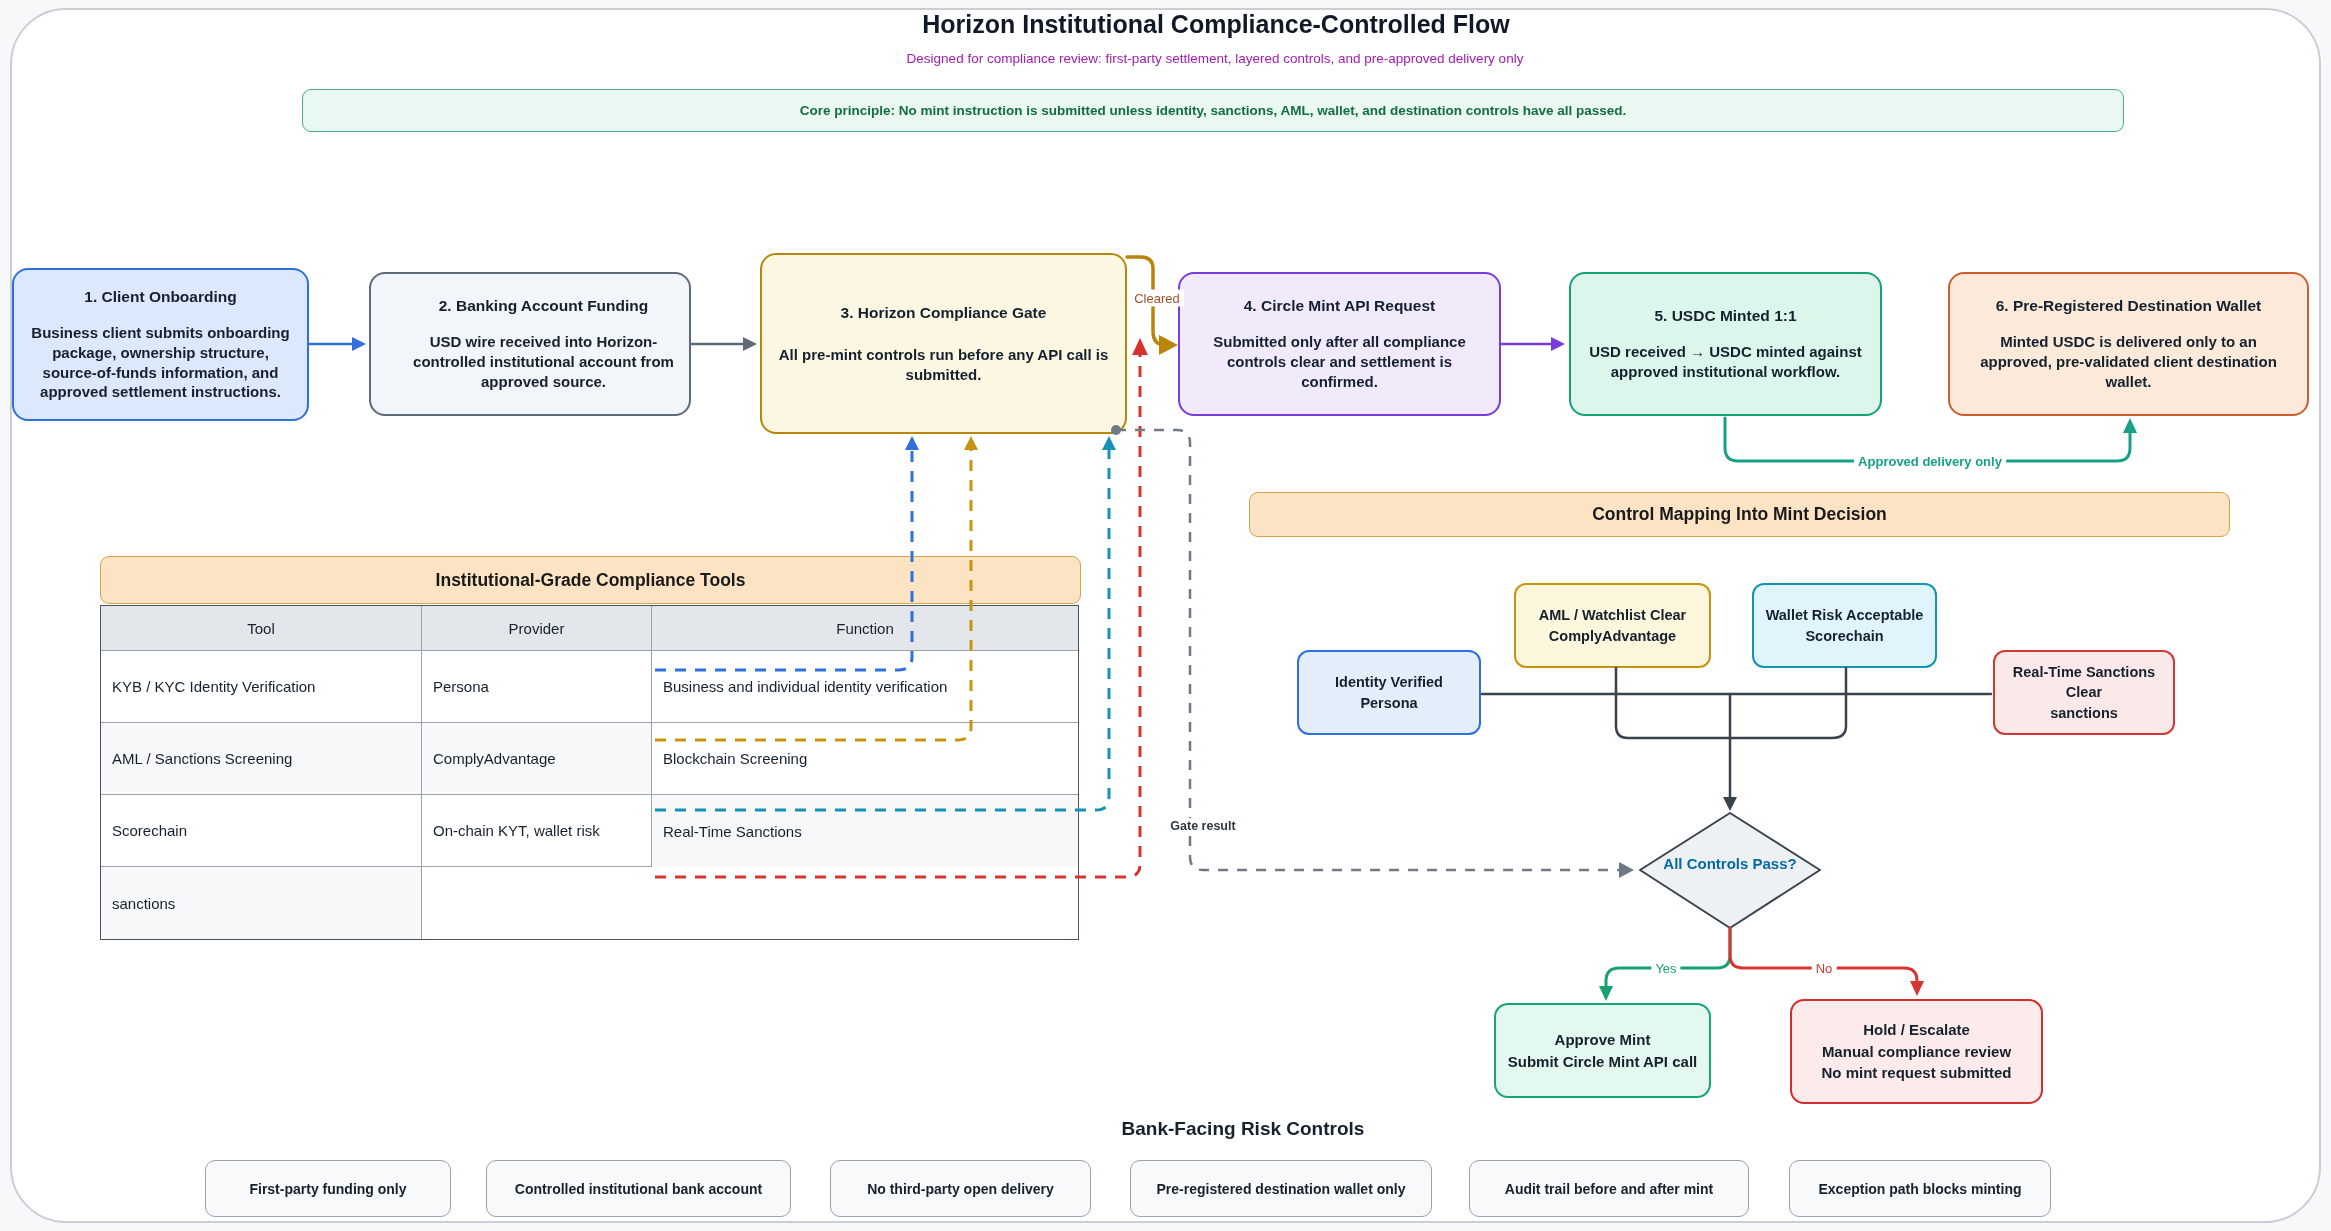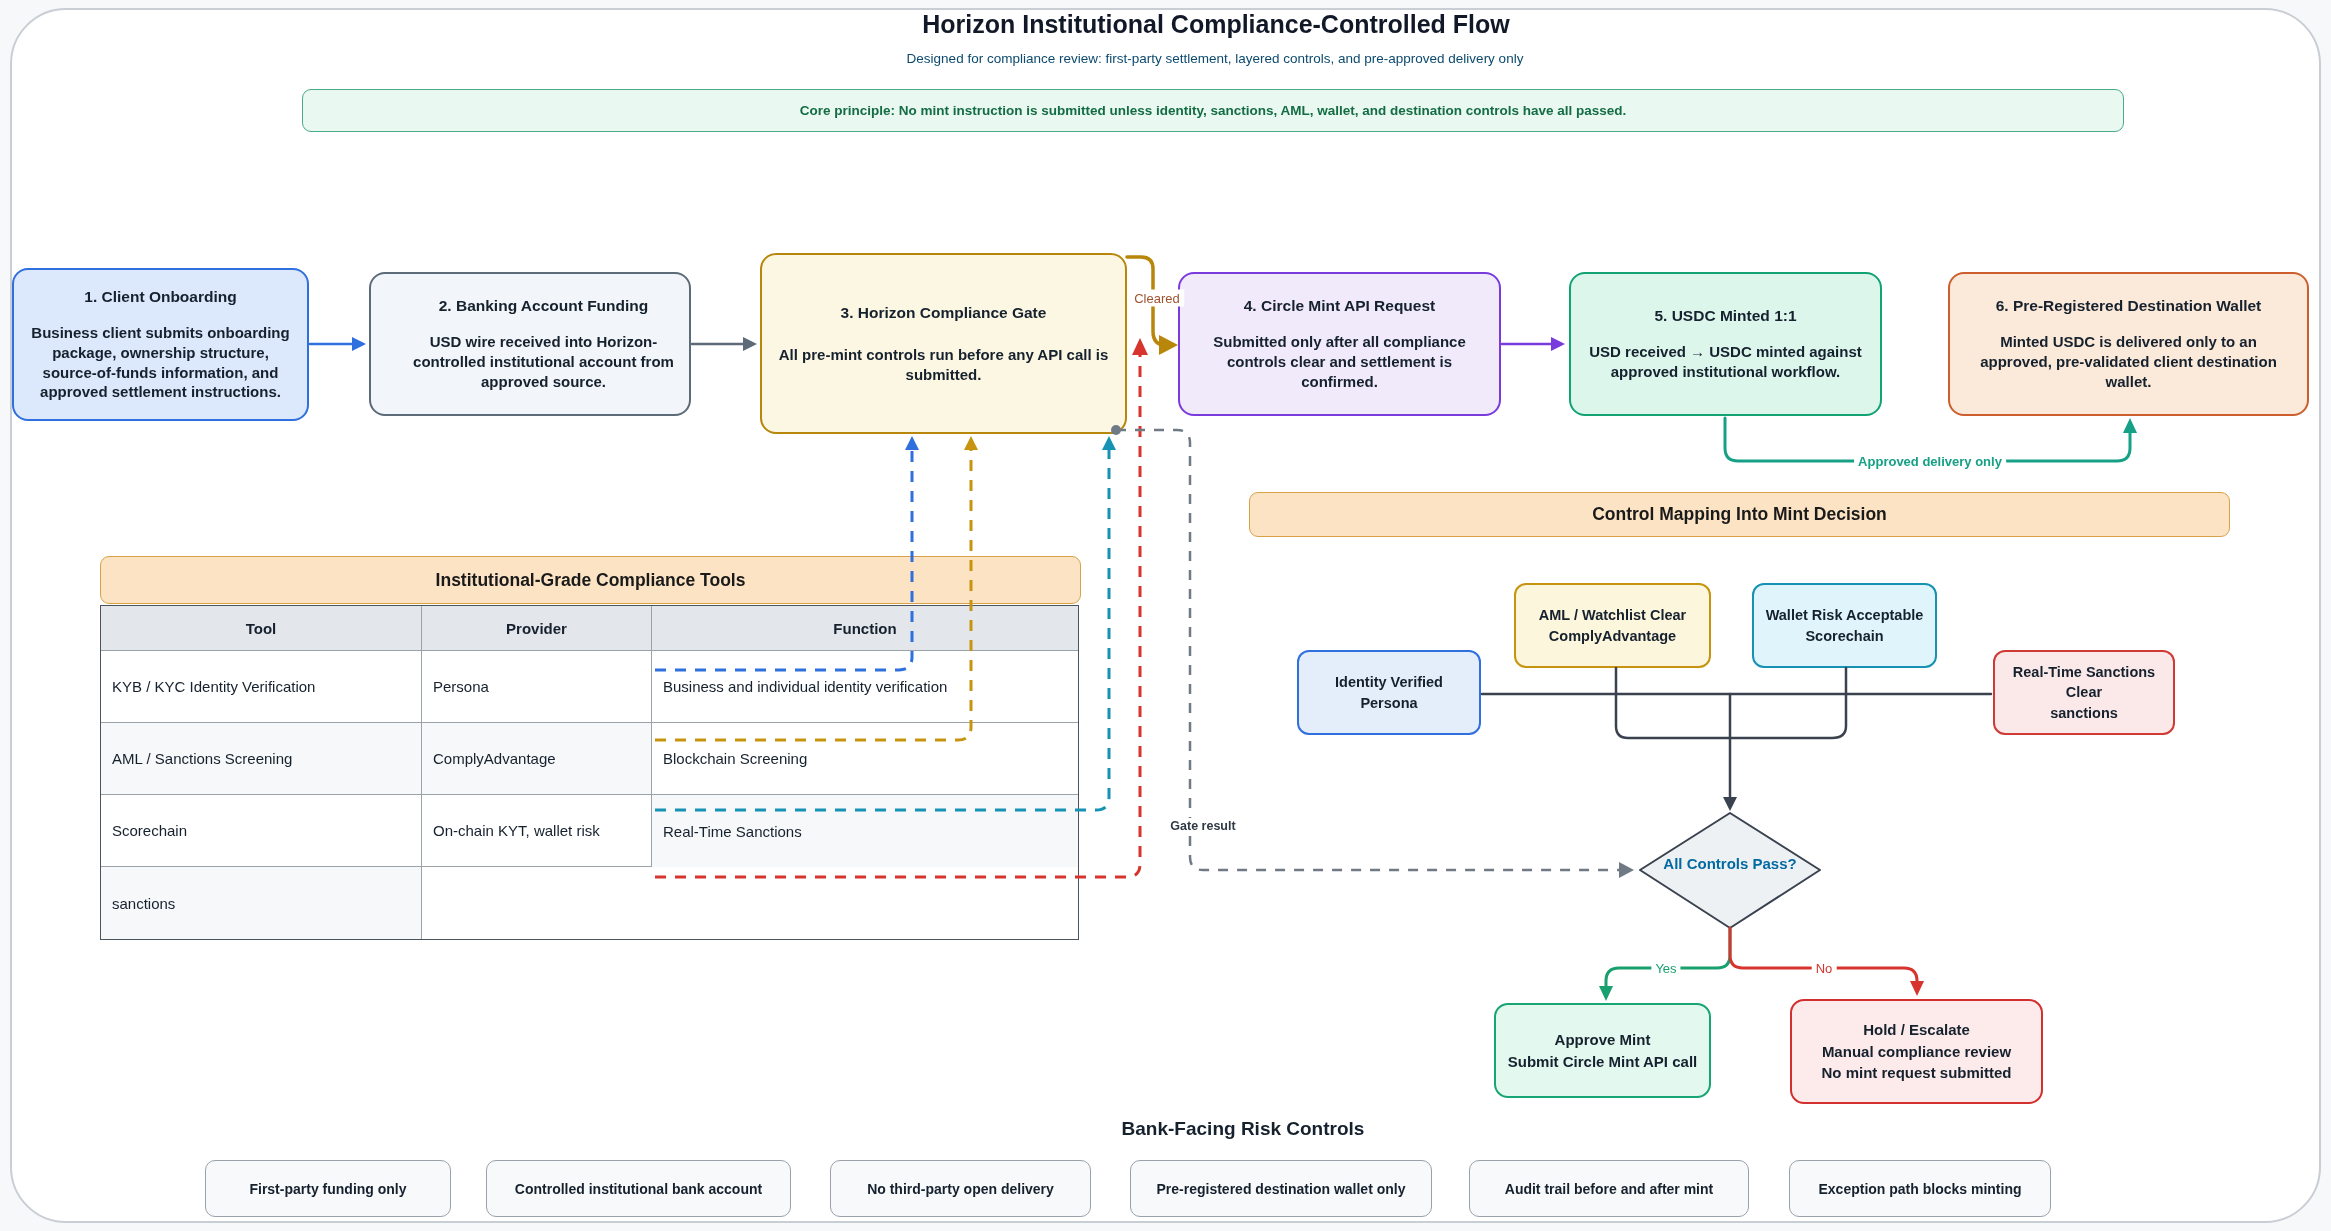--- a/index.html
+++ b/index.html
@@ -9,21 +9,21 @@
     font-family:"Liberation Sans","DejaVu Sans",sans-serif;
     color:#16212e;overflow:hidden;
   }
   .frame{
     position:absolute;left:10px;top:8px;width:2307px;height:1211px;
     background:#ffffff;border:2px solid #c9ced4;border-radius:56px;
   }
   .abs{position:absolute;}
   .center-x{transform:translateX(-50%);}
   .page-title{top:10px;left:1216px;font-size:25px;font-weight:bold;color:#111827;white-space:nowrap;}
-  .page-subtitle{top:51px;left:1215px;font-size:13.5px;color:#0c4a6e;white-space:nowrap;}
+  .page-subtitle{top:51px;left:1215px;font-size:13.5px;color:#a21caf;white-space:nowrap;}
   .banner{
     border-radius:9px;display:flex;align-items:center;justify-content:center;
     font-weight:bold;text-align:center;
   }
   .core-banner{
     left:302px;top:89px;width:1820px;height:41px;
     background:#e9f9f1;border:1.5px solid #4aab8a;color:#146c43;font-size:13.5px;
   }
   .section-banner{
     background:#fbe3c4;border:1.5px solid #d8a24a;color:#1a1a1a;font-size:17.5px;
@@ -68,21 +68,21 @@
     border:1.5px solid #4a545e;box-sizing:border-box;background:#fff;
     display:grid;grid-template-columns:321px 230px 1fr;
     font-size:15px;
   }
   .tools-table .cell{
     border-right:1px solid #9aa2aa;border-bottom:1px solid #9aa2aa;
     display:flex;align-items:center;padding:0 11px;box-sizing:border-box;height:72px;
   }
   .tools-table .cell:nth-child(3n){border-right:none;}
   .tools-table .hcell{
-    height:45px;background:#e3e6eb;font-weight:bold;justify-content:center;
+    height:45px;background:#e3e6eb;font-weight:normal;justify-content:center;
   }
   .tools-table .alt{background:#f6f8fa;}
   .tools-table .last{border-bottom:none;}
 
   
   .elabel{
     background:#ffffff;padding:1px 4px;white-space:nowrap;
     transform:translate(-50%,-50%);font-size:13px;
   }
   .l-cleared{left:1157px;top:298px;color:#a0522d;}

